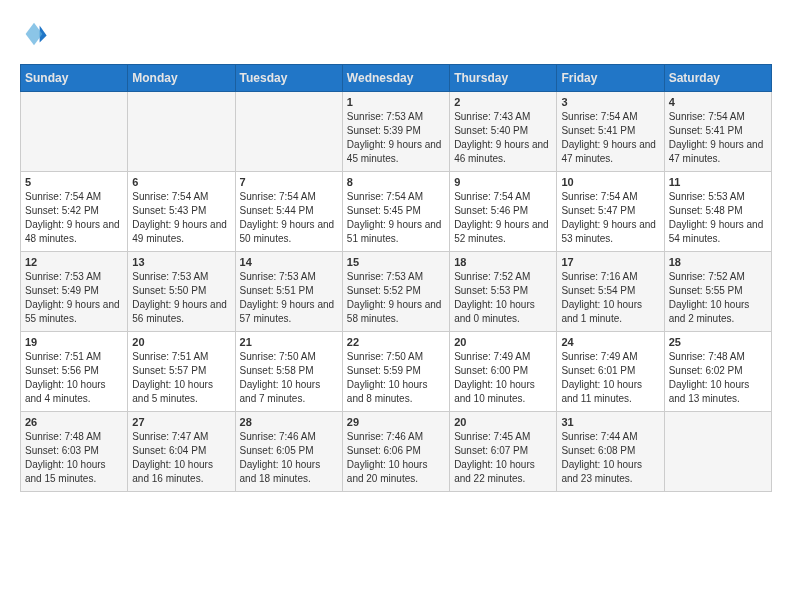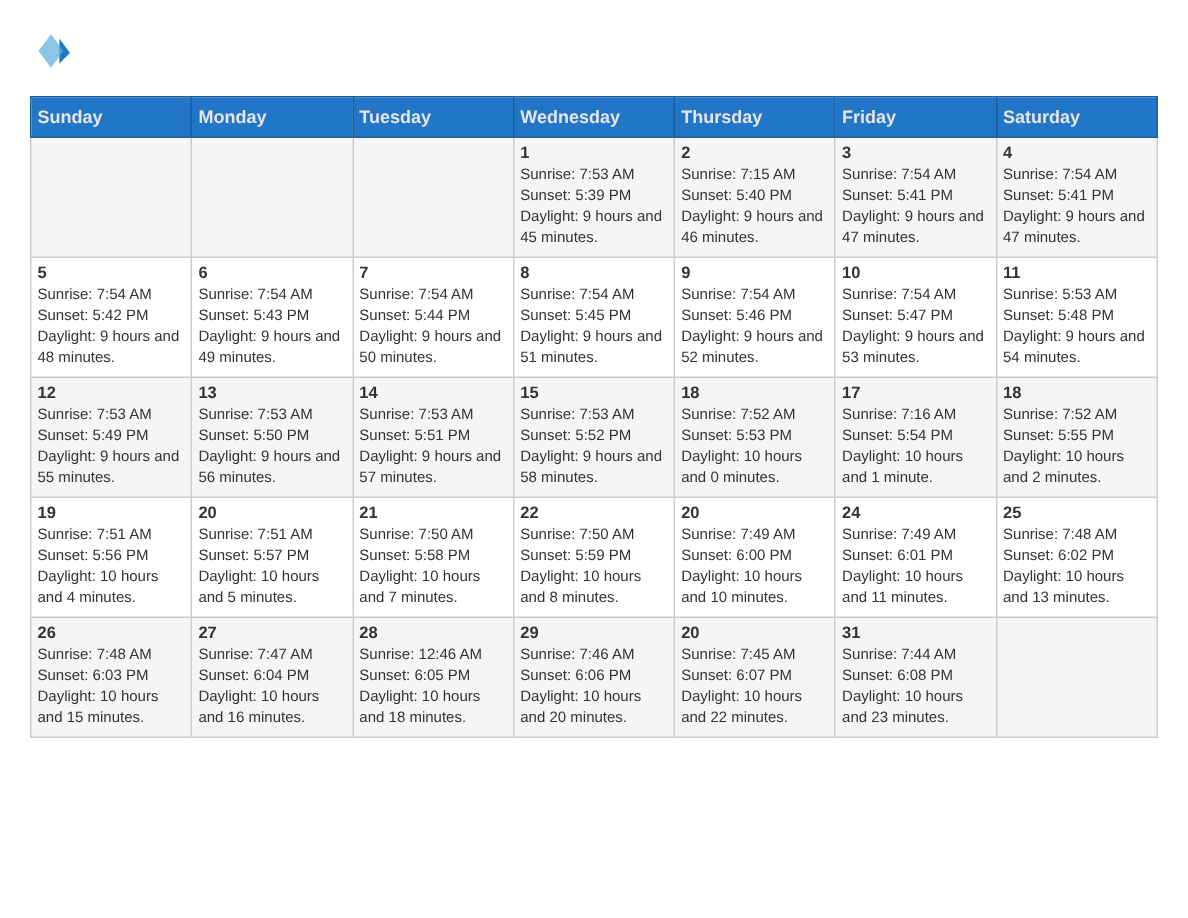--- a/index.html
+++ b/index.html
@@ -120,21 +120,21 @@
         <td></td>
         <td>
           <span class="day-number">1</span>
           <div class="day-detail">Sunrise: 7:53 AM
 Sunset: 5:39 PM
 Daylight: 9 hours
 and 45 minutes.</div>
         </td>
         <td>
           <span class="day-number">2</span>
-          <div class="day-detail">Sunrise: 7:15 AM
+          <div class="day-detail">Sunrise: 7:43 AM
 Sunset: 5:40 PM
 Daylight: 9 hours
 and 46 minutes.</div>
         </td>
         <td>
           <span class="day-number">3</span>
           <div class="day-detail">Sunrise: 7:54 AM
 Sunset: 5:41 PM
 Daylight: 9 hours
 and 47 minutes.</div>
@@ -310,21 +310,21 @@
         </td>
         <td>
           <span class="day-number">27</span>
           <div class="day-detail">Sunrise: 7:47 AM
 Sunset: 6:04 PM
 Daylight: 10 hours
 and 16 minutes.</div>
         </td>
         <td>
           <span class="day-number">28</span>
-          <div class="day-detail">Sunrise: 12:46 AM
+          <div class="day-detail">Sunrise: 7:46 AM
 Sunset: 6:05 PM
 Daylight: 10 hours
 and 18 minutes.</div>
         </td>
         <td>
           <span class="day-number">29</span>
           <div class="day-detail">Sunrise: 7:46 AM
 Sunset: 6:06 PM
 Daylight: 10 hours
 and 20 minutes.</div>

